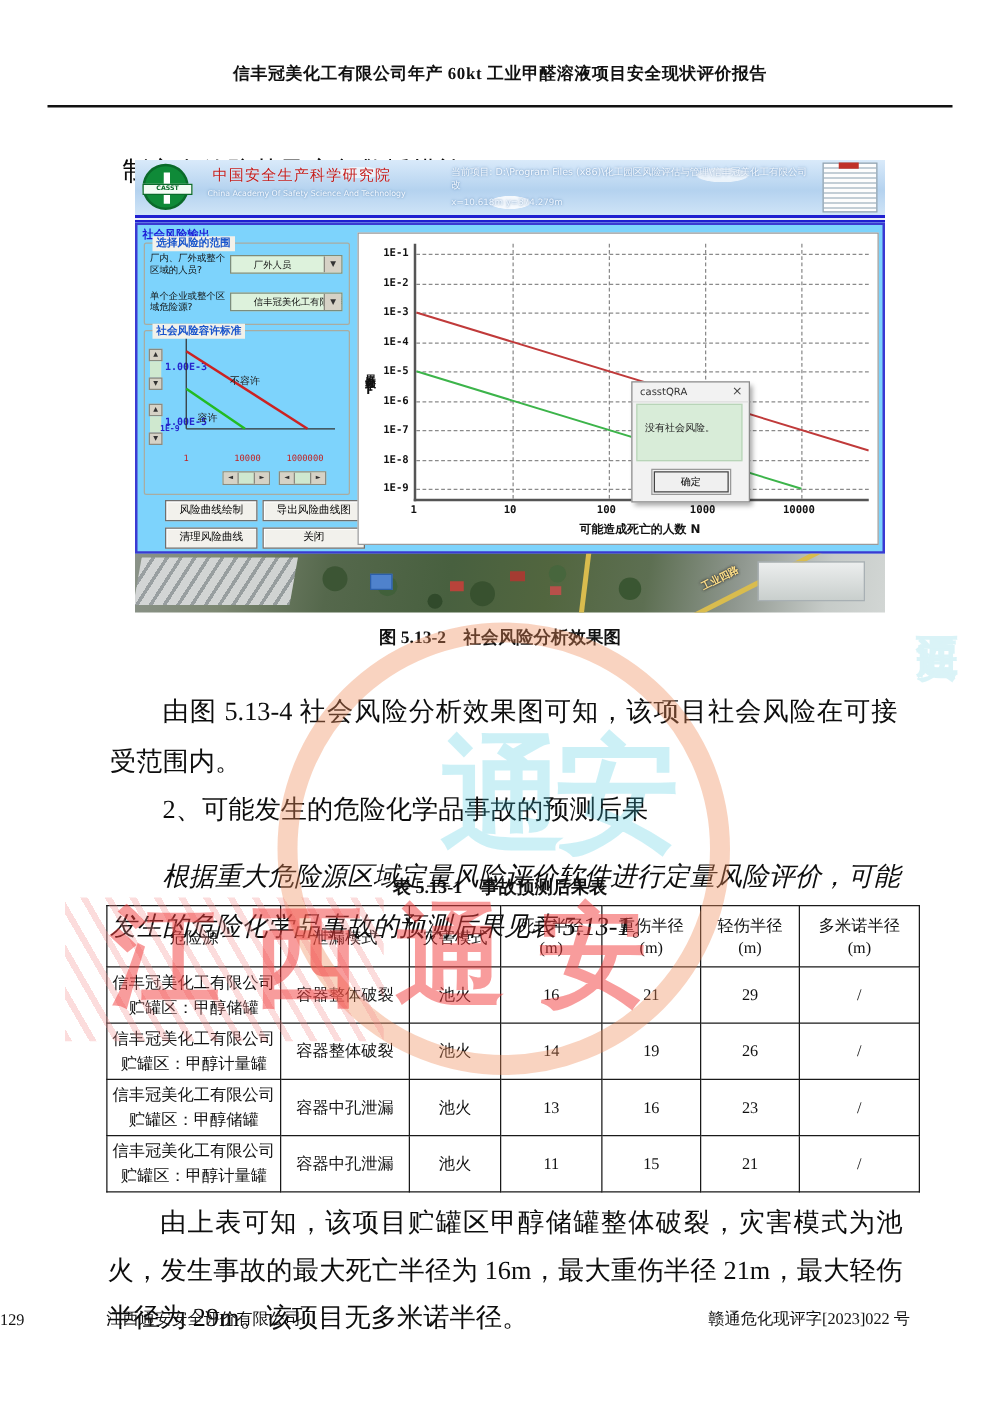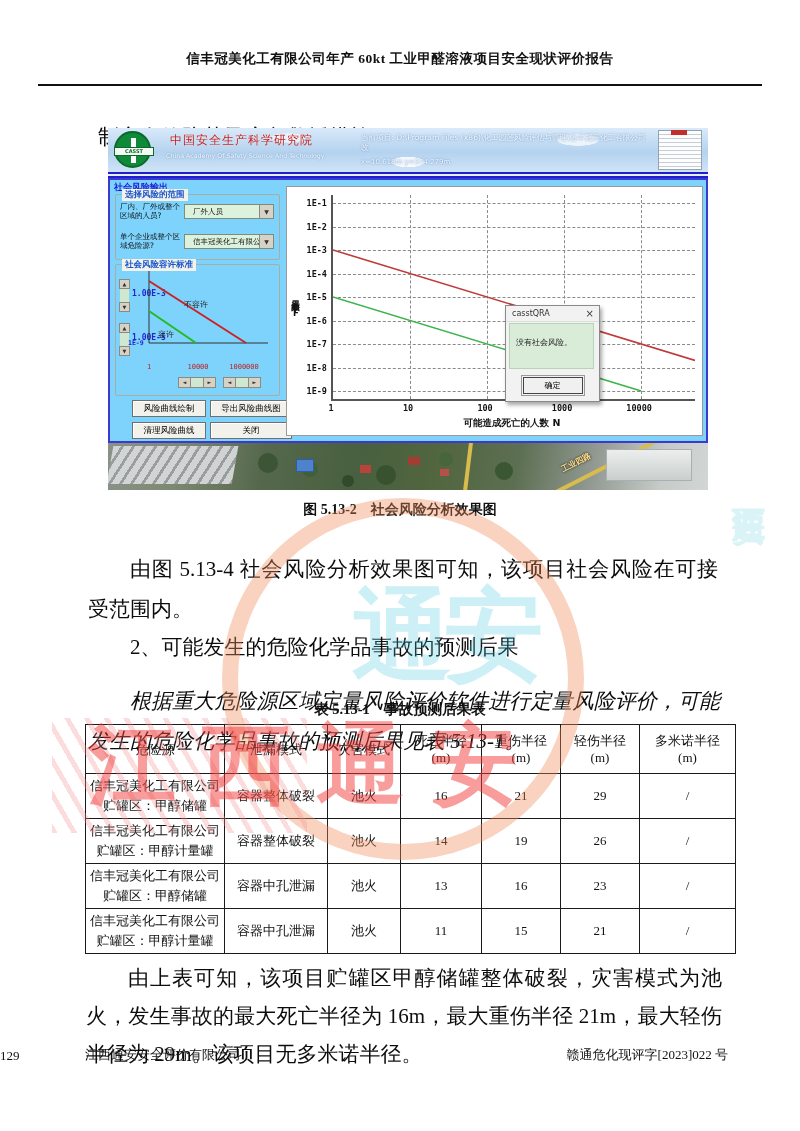--- a/index.html
+++ b/index.html
@@ -66,21 +66,21 @@
 
   .group{position:absolute;border:1px solid #a9aca0;border-radius:2px;}
   .group-title{position:absolute;top:-6px;left:6px;background:#f2f1ea;padding:0 3px;
       font-size:8.5px;color:#1a55cc;font-weight:bold;white-space:nowrap;}
   .g-scope{left:5px;top:14px;width:163px;height:64px;}
   .g-crit{left:5px;top:84px;width:163px;height:130px;}
 
   .ctrl-label{position:absolute;left:4px;width:66px;font-size:7.5px;line-height:9px;color:#111;}
   .combo{position:absolute;left:68px;width:90px;height:15px;background:#ddf2dc;
       border:1px solid #7c8d7c;box-sizing:border-box;font-size:7.5px;line-height:13px;
-      padding-left:8px;white-space:nowrap;overflow:hidden;}
+      padding-left:18px;white-space:nowrap;overflow:hidden;}
   .dd-arrow{position:absolute;right:0;top:0;width:13px;height:13px;background:#d6d2c6;
       border-left:1px solid #8a8a80;font-size:6px;line-height:13px;text-align:center;color:#333;}
 
   .spinner{position:absolute;width:11px;height:34px;}
   .sp-btn{position:absolute;left:0;width:11px;height:10px;background:#d6d2c6;border:1px solid #8a8a80;
       box-sizing:border-box;font-size:5px;line-height:8px;text-align:center;color:#333;}
   .sp-mid{position:absolute;left:1px;top:10px;width:9px;height:13px;background:#cfe8cf;}
   .sp-down{top:23px;}
   .crit-val{position:absolute;font-size:8px;font-weight:bold;color:#2525cc;
       font-family:"DejaVu Sans Mono",monospace;}

